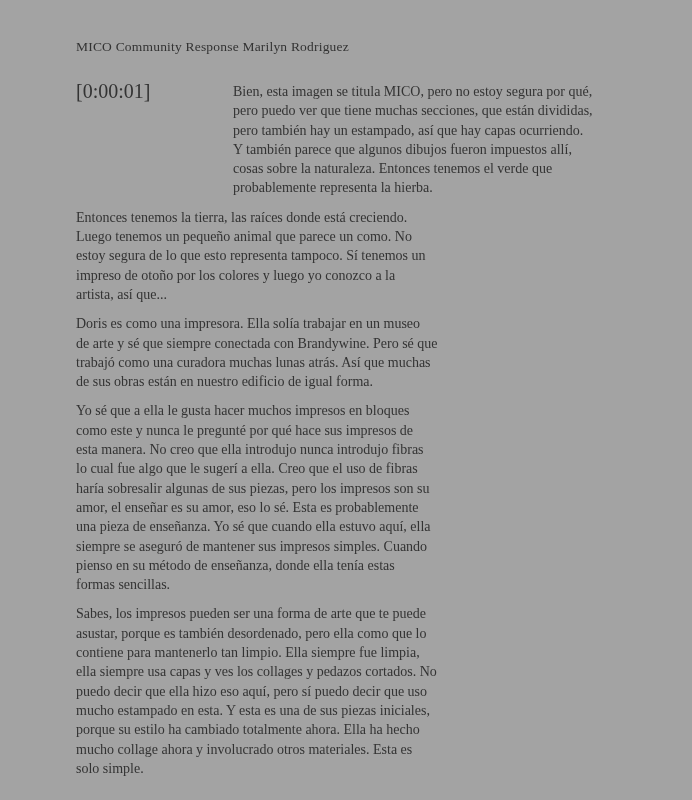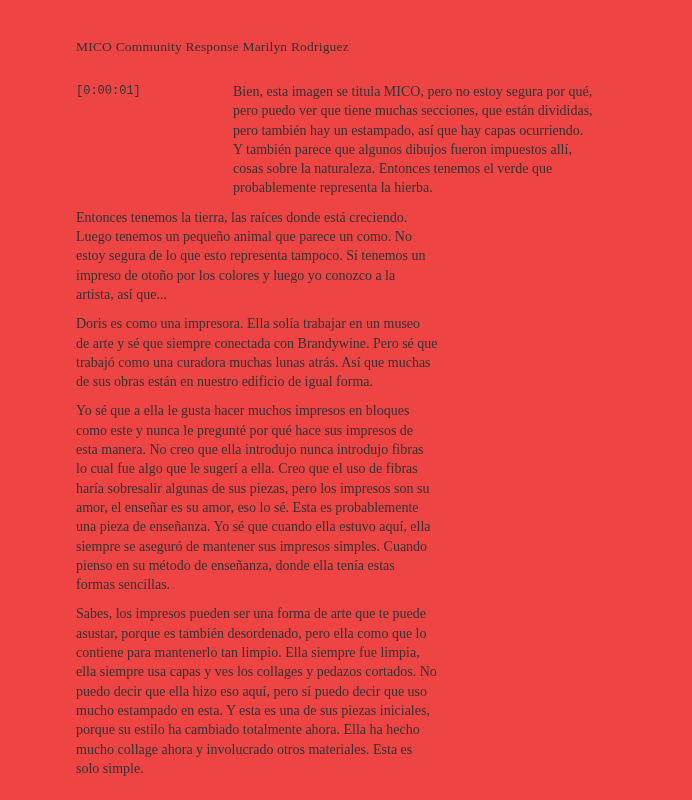--- a/index.html
+++ b/index.html
@@ -4,21 +4,21 @@
 <style>
   html, body {
     margin: 0;
     padding: 0;
     background: #ffffff;
   }
   .page {
     position: relative;
     width: 692px;
     height: 800px;
-    background: #ef4444;
+    background: #a3a3a3;
     overflow: hidden;
     font-family: "Liberation Serif", "DejaVu Serif", serif;
     color: #333333;
   }
   .doc-header {
     position: absolute;
     left: 76px;
     top: 37px;
     font-size: 13.5px;
     line-height: 19px;
@@ -32,23 +32,22 @@
     width: 580px;
   }
   .entry {
     display: flex;
     align-items: flex-start;
     margin-bottom: 10px;
   }
   .entry .ts {
     width: 157px;
     flex: 0 0 157px;
-    font-size: 12px;
+    font-size: 20px;
     line-height: 19.3px;
-    font-family: Liberation Mono, monospace;
   }
   .entry .txt {
     width: 423px;
     font-size: 14px;
     line-height: 19.3px;
     white-space: pre-line;
   }
 </style>
 </head>
 <body>

